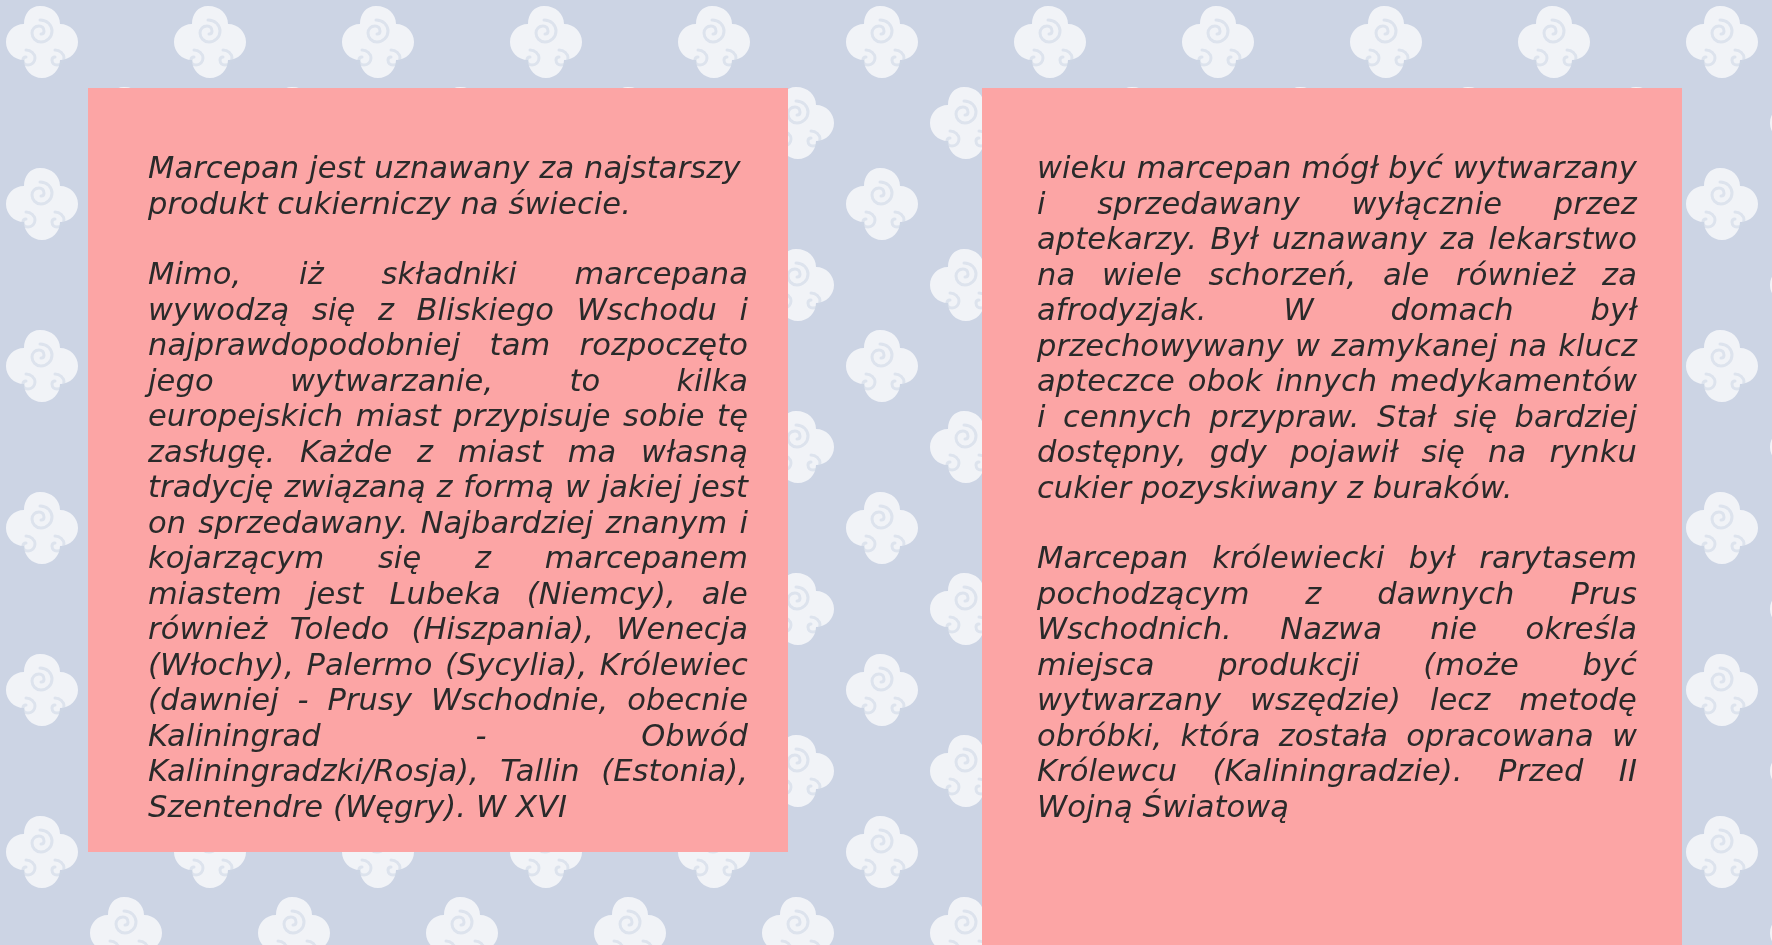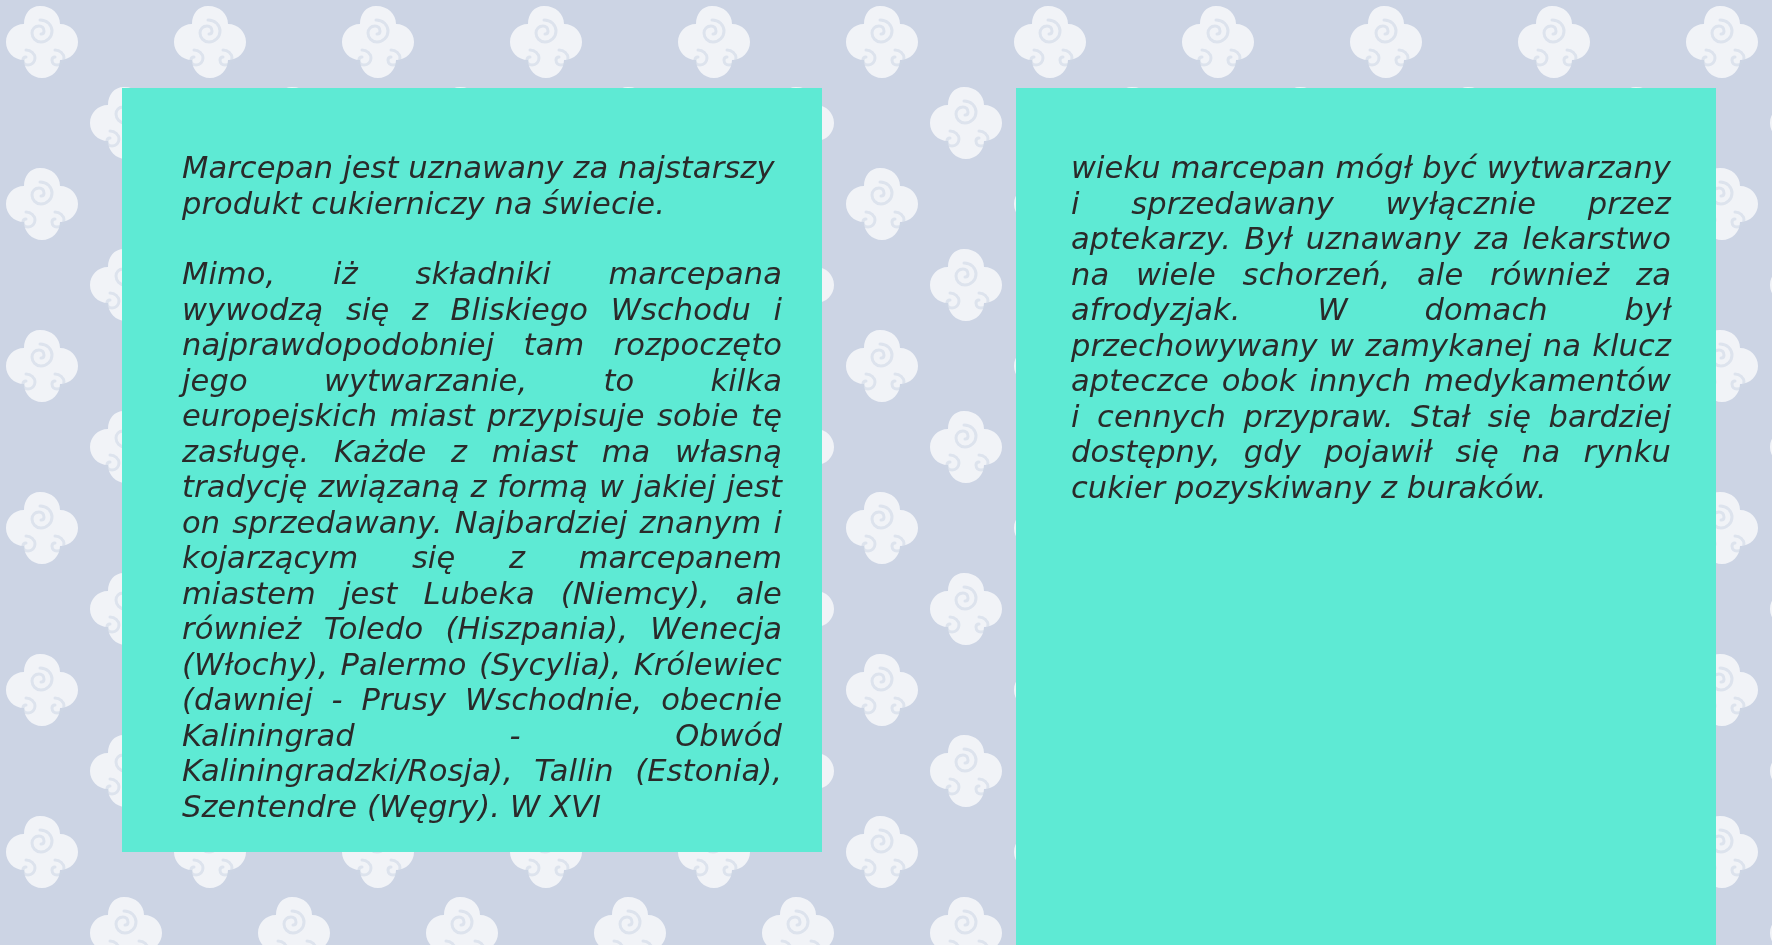--- a/index.html
+++ b/index.html
@@ -27,24 +27,23 @@
     position: absolute;
     inset: 0;
     width: 100%;
     height: 100%;
     z-index: 0;
   }
 
   
   .panel {
     position: absolute;
-    background: #5eead4;
+    background: #fca5a5;
     z-index: 1;
     box-sizing: border-box;
-    margin-left: 34px;
   }
   #panel-left {
     left: 88px;
     top: 88px;
     width: 700px;
     height: 764px;
     padding: 62px 50px 0 60px;
   }
   #panel-right {
     left: 982px;
@@ -130,16 +129,17 @@
   <div class="panel" id="panel-left">
     <div class="col-inner">
       <p class="para nojustify">Marcepan jest uznawany za najstarszy produkt cukierniczy na świecie.</p>
       <p class="para">Mimo, iż składniki marcepana wywodzą się z Bliskiego Wschodu i najprawdopodobniej tam rozpoczęto jego wytwarzanie, to kilka europejskich miast przypisuje sobie tę zasługę. Każde z miast ma własną tradycję związaną z formą w jakiej jest on sprzedawany. Najbardziej znanym i kojarzącym się z marcepanem miastem jest Lubeka (Niemcy), ale również Toledo (Hiszpania), Wenecja (Włochy), Palermo (Sycylia), Królewiec (dawniej - Prusy Wschodnie, obecnie Kaliningrad - Obwód Kaliningradzki/Rosja), Tallin (Estonia), Szentendre (Węgry). W XVI</p>
     </div>
   </div>
 
   <div class="panel" id="panel-right">
     <div class="col-inner">
       <p class="para">wieku marcepan mógł być wytwarzany i sprzedawany wyłącznie przez aptekarzy. Był uznawany za lekarstwo na wiele schorzeń, ale również za afrodyzjak. W domach był przechowywany w zamykanej na klucz apteczce obok innych medykamentów i cennych przypraw. Stał się bardziej dostępny, gdy pojawił się na rynku cukier pozyskiwany z buraków.</p>
+      <p class="para">Marcepan królewiecki był rarytasem pochodzącym z dawnych Prus Wschodnich. Nazwa nie określa miejsca produkcji (może być wytwarzany wszędzie) lecz metodę obróbki, która została opracowana w Królewcu (Kaliningradzie). Przed II Wojną Światową</p>
     </div>
   </div>
 
 </div>
 
 </body></html>

